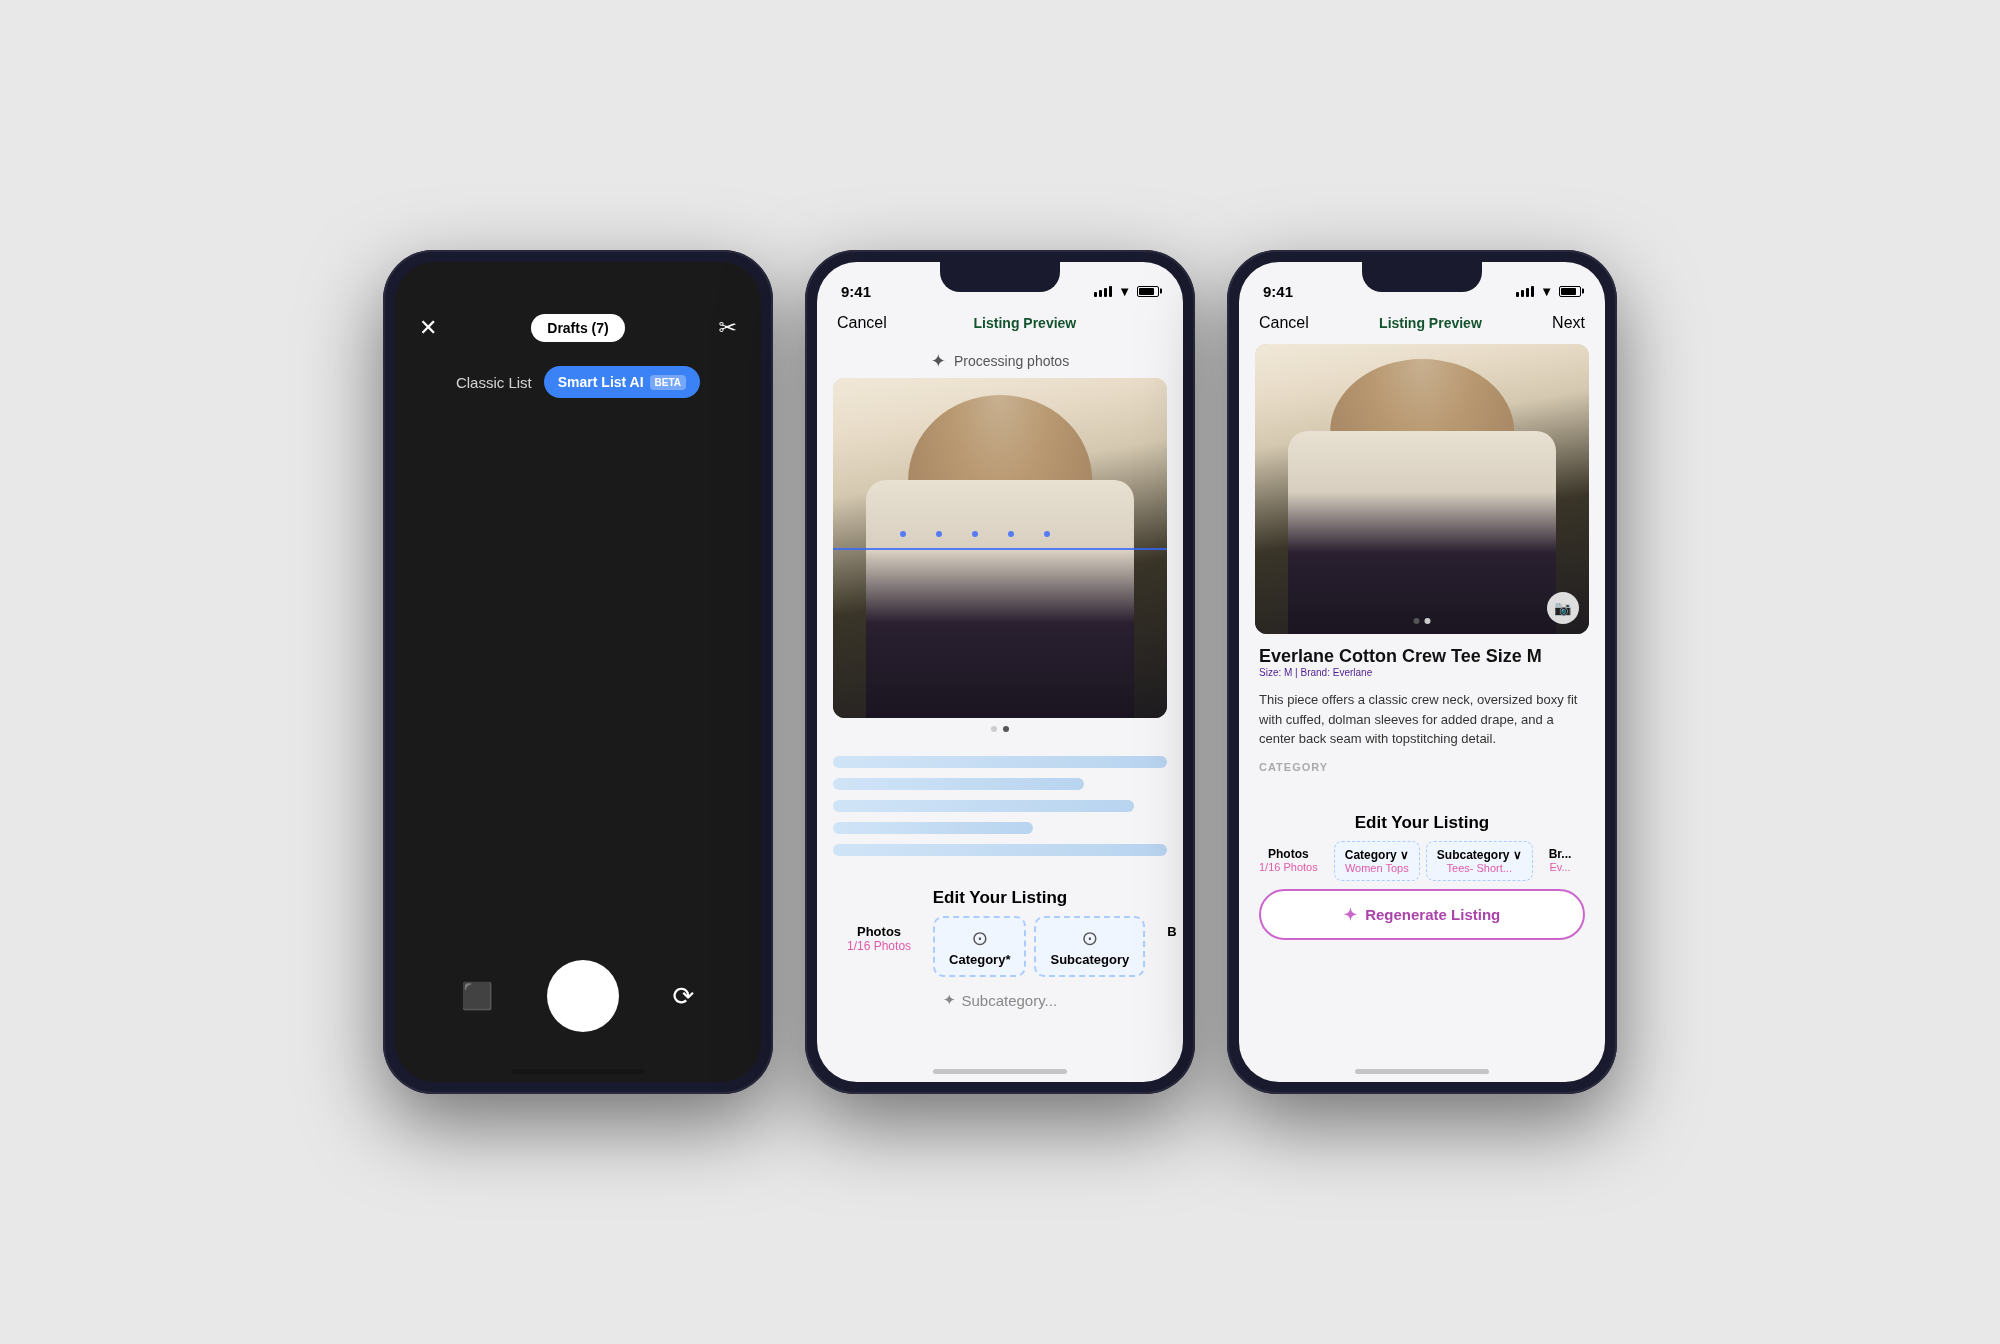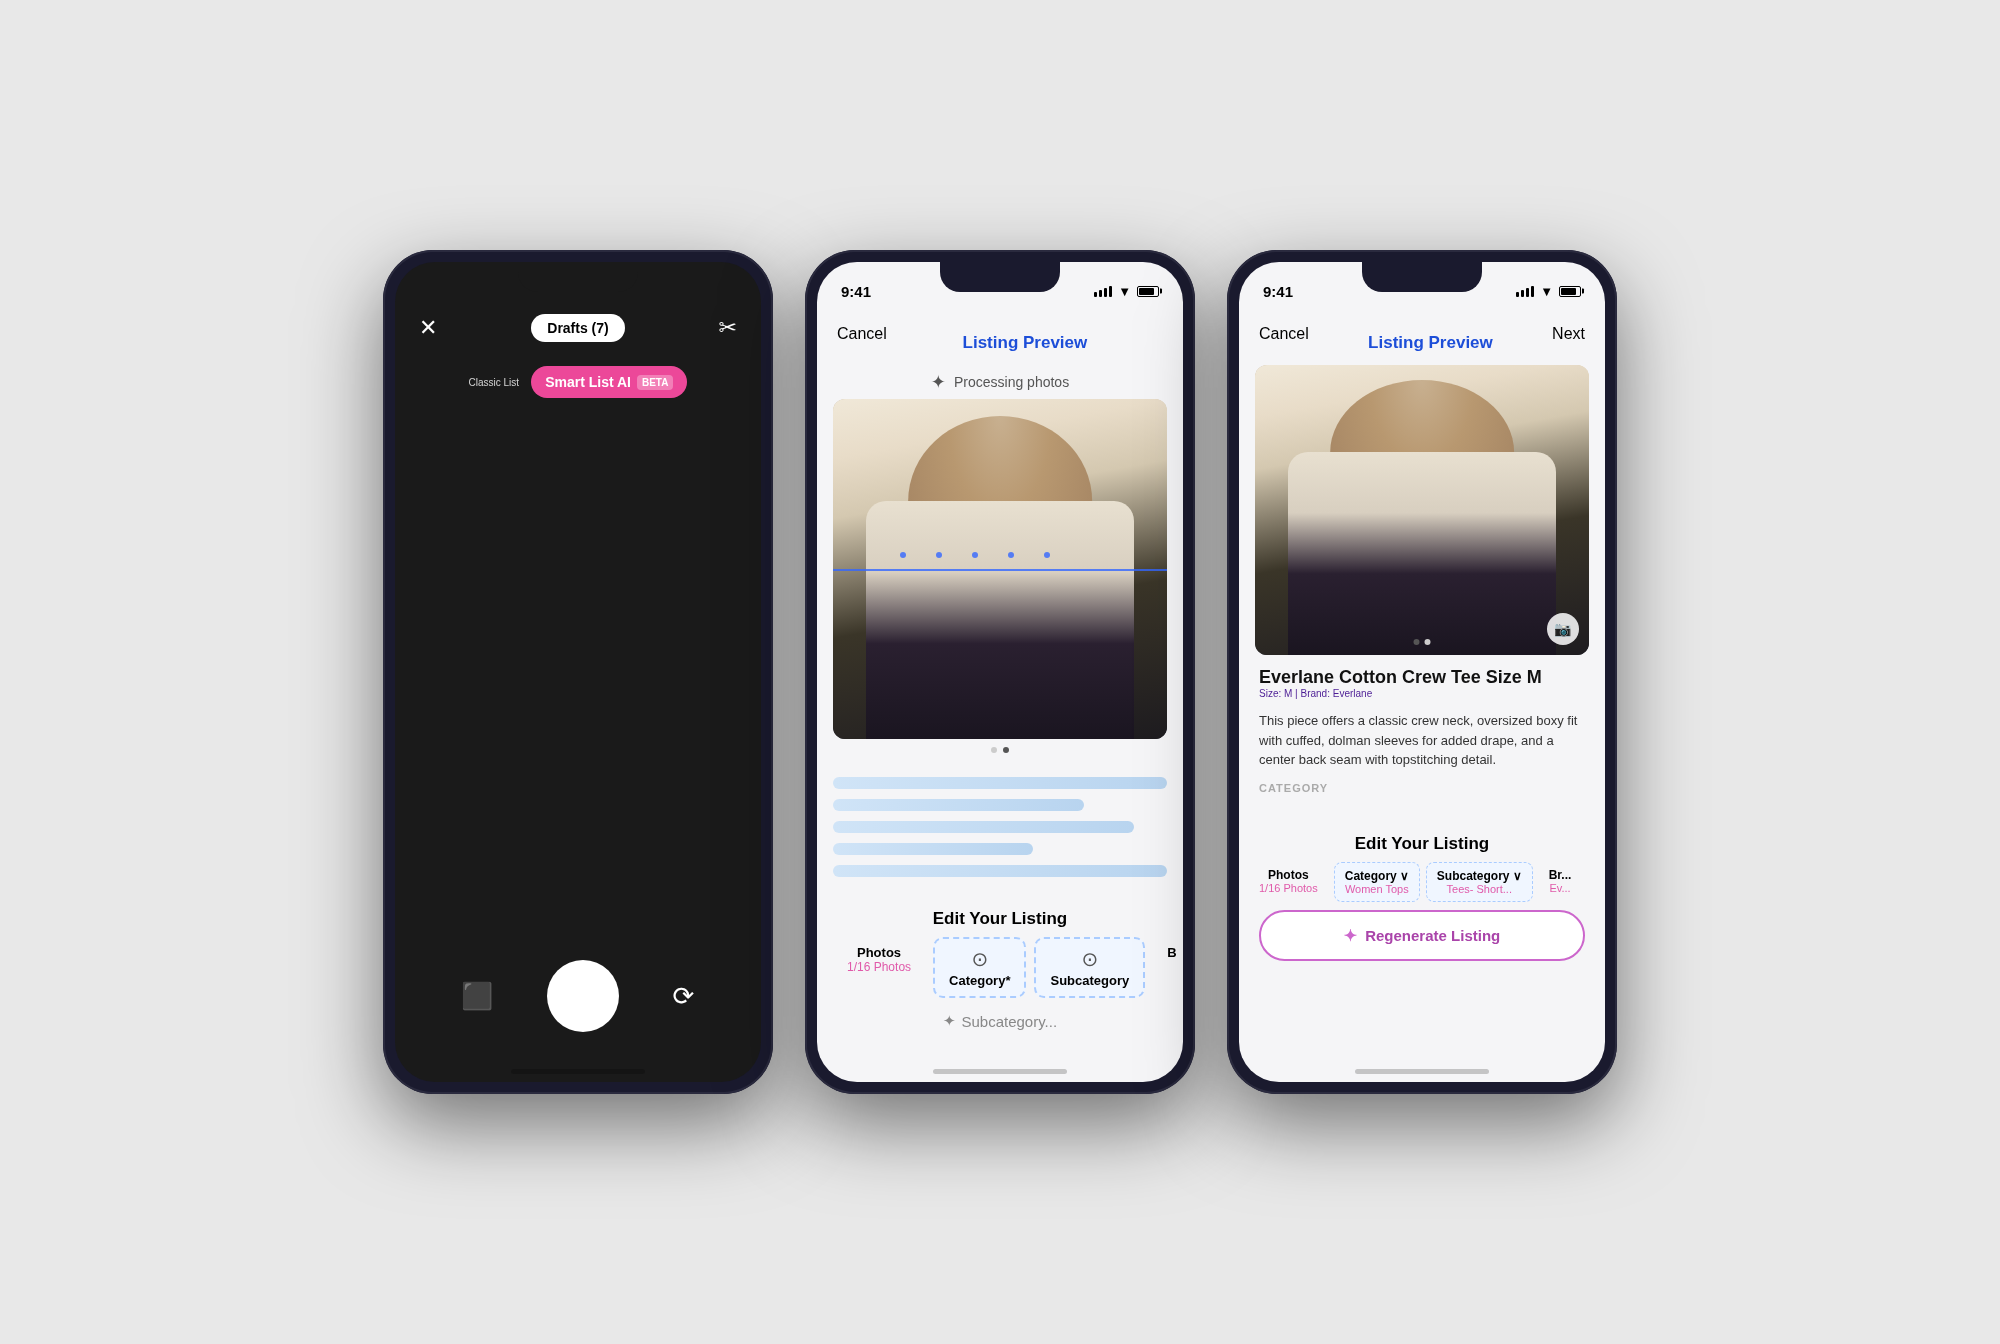--- a/index.html
+++ b/index.html
@@ -143,26 +143,26 @@
       white-space: nowrap;
     }
     .listing-type-bar {
       display: flex;
       justify-content: center;
       align-items: center;
       gap: 12px;
       padding: 16px;
       color: white;
     }
-    .classic-list-label { font-size: 10px; color: rgba(255,255,255,0.8); }
+    .classic-list-label { font-size: 15px; color: rgba(255,255,255,0.8); }
     .smart-list-badge {
       display: flex;
       align-items: center;
       gap: 6px;
-      background: #ec4899;
+      background: #3b82f6;
       color: white;
       padding: 8px 14px;
       border-radius: 20px;
       font-size: 14px;
       font-weight: 600;
     }
     .beta-tag {
       background: rgba(255,255,255,0.3);
       font-size: 10px;
       padding: 2px 5px;
@@ -196,21 +196,21 @@
 
     
     .nav-bar {
       display: flex;
       justify-content: space-between;
       align-items: center;
       padding: 8px 20px 12px;
       text-align: right;
     }
     .nav-cancel { font-size: 16px; color: #000; }
-    .nav-title { font-size: 17px; font-weight: 600; color: #1d4ed8; margin-top: 19px; }
+    .nav-title { font-size: 14px; font-weight: 600; color: #14532d; }
     .nav-next { font-size: 16px; color: #000; font-weight: 400; }
     .processing-bar {
       display: flex;
       align-items: center;
       justify-content: center;
       gap: 8px;
       padding: 6px;
       font-size: 14px;
       color: #555;
     }

